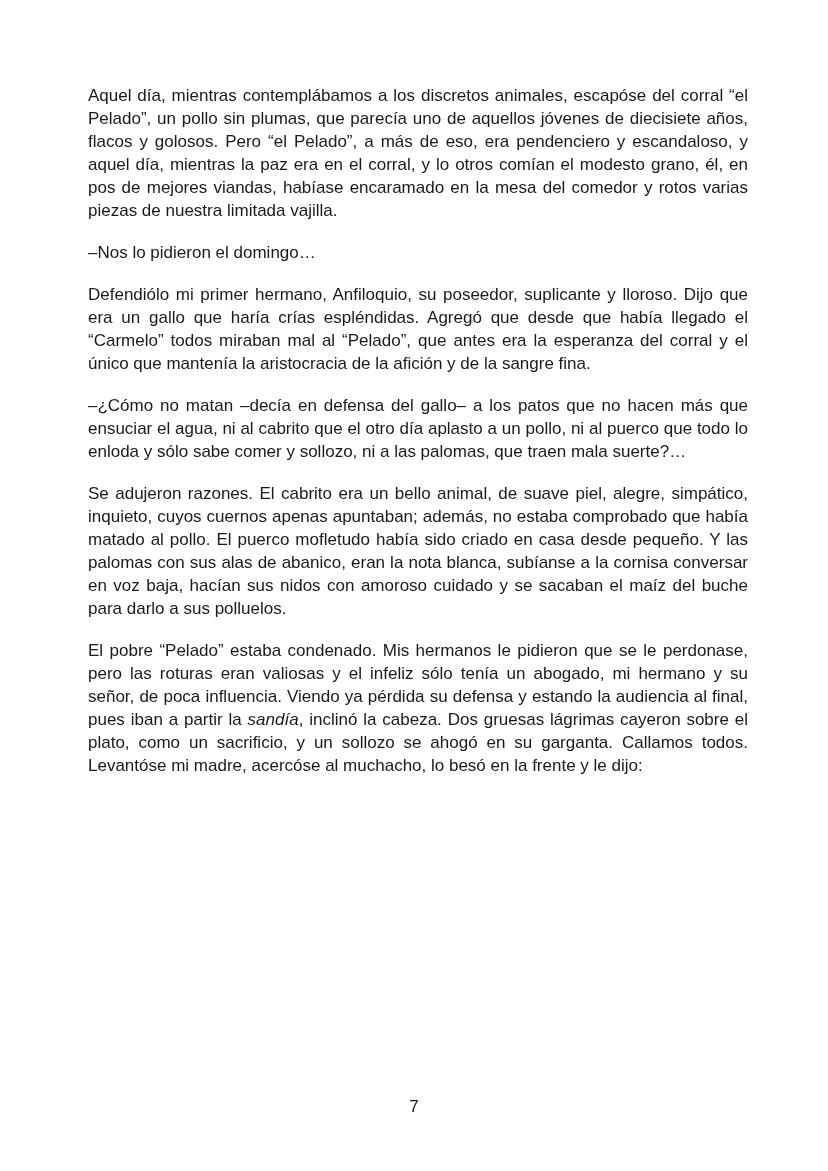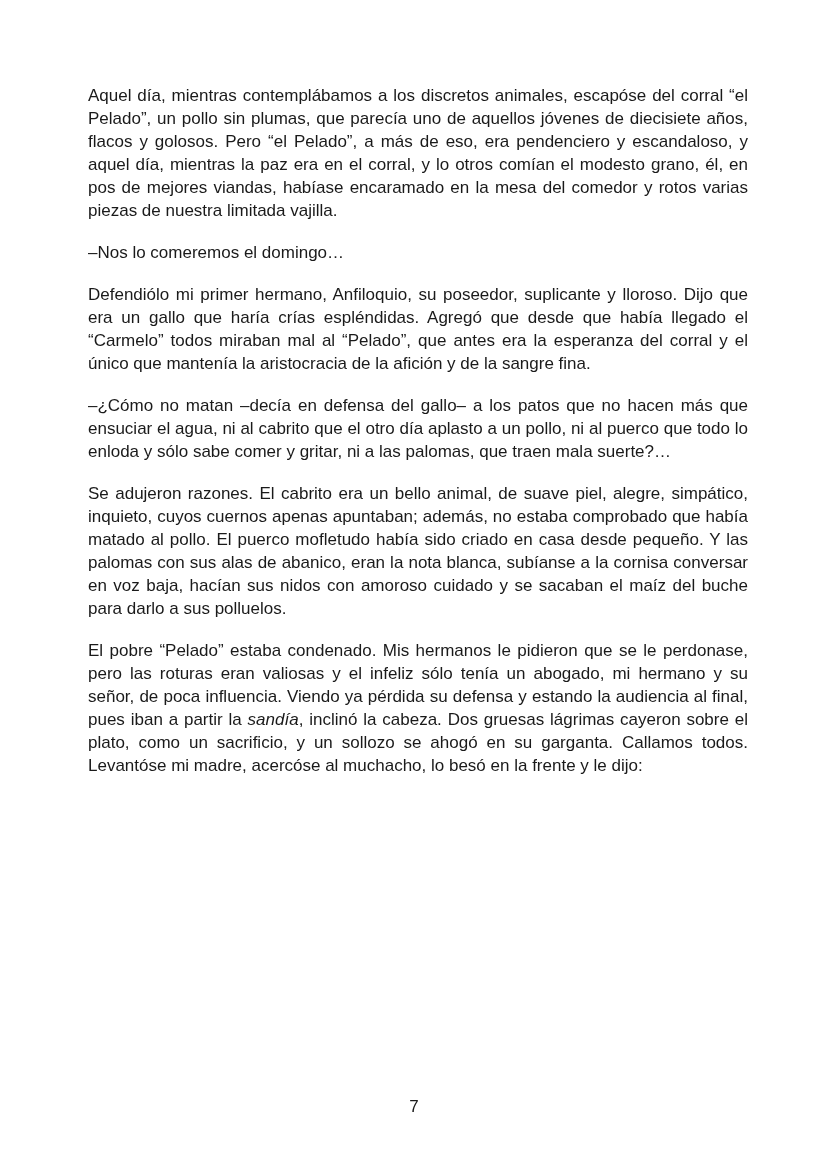--- a/index.html
+++ b/index.html
@@ -52,20 +52,20 @@
     font-size: 17px;
     line-height: 23px;
   }
 </style>
 </head>
 <body>
 
 <main class="page">
   <div class="text-block" id="paragraphs-container">
       <p class="paragraph"><span>Aquel día, mientras contemplábamos a los discretos animales, escapóse del corral “el Pelado”, un pollo sin plumas, que parecía uno de aquellos jóvenes de diecisiete años, flacos y golosos. Pero “el Pelado”, a más de eso, era pendenciero y escandaloso, y aquel día, mientras la paz era en el corral, y lo otros comían el modesto grano, él, en pos de mejores viandas, habíase encaramado en la mesa del comedor y rotos varias piezas de nuestra limitada vajilla.</span></p>
-      <p class="paragraph"><span>–Nos lo comeremos el domingo…</span></p>
+      <p class="paragraph"><span>–Nos lo pidieron el domingo…</span></p>
       <p class="paragraph"><span>Defendiólo mi primer hermano, Anfiloquio, su poseedor, suplicante y lloroso. Dijo que era un gallo que haría crías espléndidas. Agregó que desde que había llegado el “Carmelo” todos miraban mal al “Pelado”, que antes era la esperanza del corral y el único que mantenía la aristocracia de la afición y de la sangre fina.</span></p>
-      <p class="paragraph"><span>–¿Cómo no matan –decía en defensa del gallo– a los patos que no hacen más que ensuciar el agua, ni al cabrito que el otro día aplasto a un pollo, ni al puerco que todo lo enloda y sólo sabe comer y gritar, ni a las palomas, que traen mala suerte?…</span></p>
+      <p class="paragraph"><span>–¿Cómo no matan –decía en defensa del gallo– a los patos que no hacen más que ensuciar el agua, ni al cabrito que el otro día aplasto a un pollo, ni al puerco que todo lo enloda y sólo sabe comer y sollozo, ni a las palomas, que traen mala suerte?…</span></p>
       <p class="paragraph"><span>Se adujeron razones. El cabrito era un bello animal, de suave piel, alegre, simpático, inquieto, cuyos cuernos apenas apuntaban; además, no estaba comprobado que había matado al pollo. El puerco mofletudo había sido criado en casa desde pequeño. Y las palomas con sus alas de abanico, eran la nota blanca, subíanse a la cornisa conversar en voz baja, hacían sus nidos con amoroso cuidado y se sacaban el maíz del buche para darlo a sus polluelos.</span></p>
       <p class="paragraph"><span>El pobre “Pelado” estaba condenado. Mis hermanos le pidieron que se le perdonase, pero las roturas eran valiosas y el infeliz sólo tenía un abogado, mi hermano y su señor, de poca influencia. Viendo ya pérdida su defensa y estando la audiencia al final, pues iban a partir la </span><span class="seg-italic">sandía</span><span>, inclinó la cabeza. Dos gruesas lágrimas cayeron sobre el plato, como un sacrificio, y un sollozo se ahogó en su garganta. Callamos todos. Levantóse mi madre, acercóse al muchacho, lo besó en la frente y le dijo:</span></p>
     </div>
   <div class="page-number">7</div>
 </main>
 
 </body></html>

